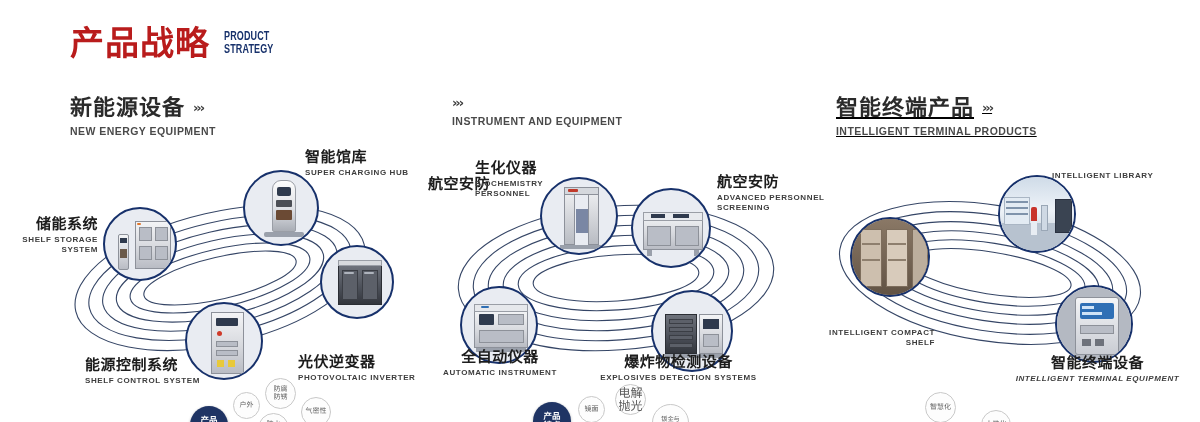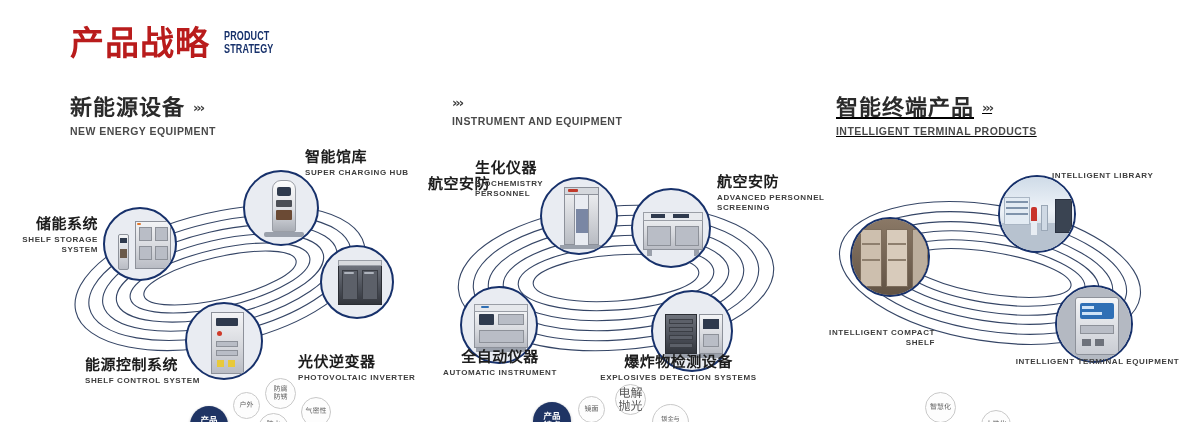--- a/index.html
+++ b/index.html
@@ -388,17 +388,18 @@
     </div>
 
     <div class="cap" style="left:242px;top:14px;width:130px;">
       <div class="en" style="white-space:pre-line;">INTELLIGENT LIBRARY</div>
     </div>
     <div class="cap right" style="left:-5px;top:171px;width:130px;">
       <div class="en" style="white-space:pre-line;">INTELLIGENT COMPACT
 SHELF</div>
     </div>
     <div class="cap center" style="left:195px;top:200px;width:185px;">
-      <div class="en" style="white-space:pre-line;">INTELLIGENT TERMINAL EQUIPMENT</div>
+      <div class="cn">智能终端设备</div>
+      <div class="en" style="white-space:pre-line;font-style:italic;">INTELLIGENT TERMINAL EQUIPMENT</div>
     </div>
   </div>
 
 </div>
 
 </body></html>

